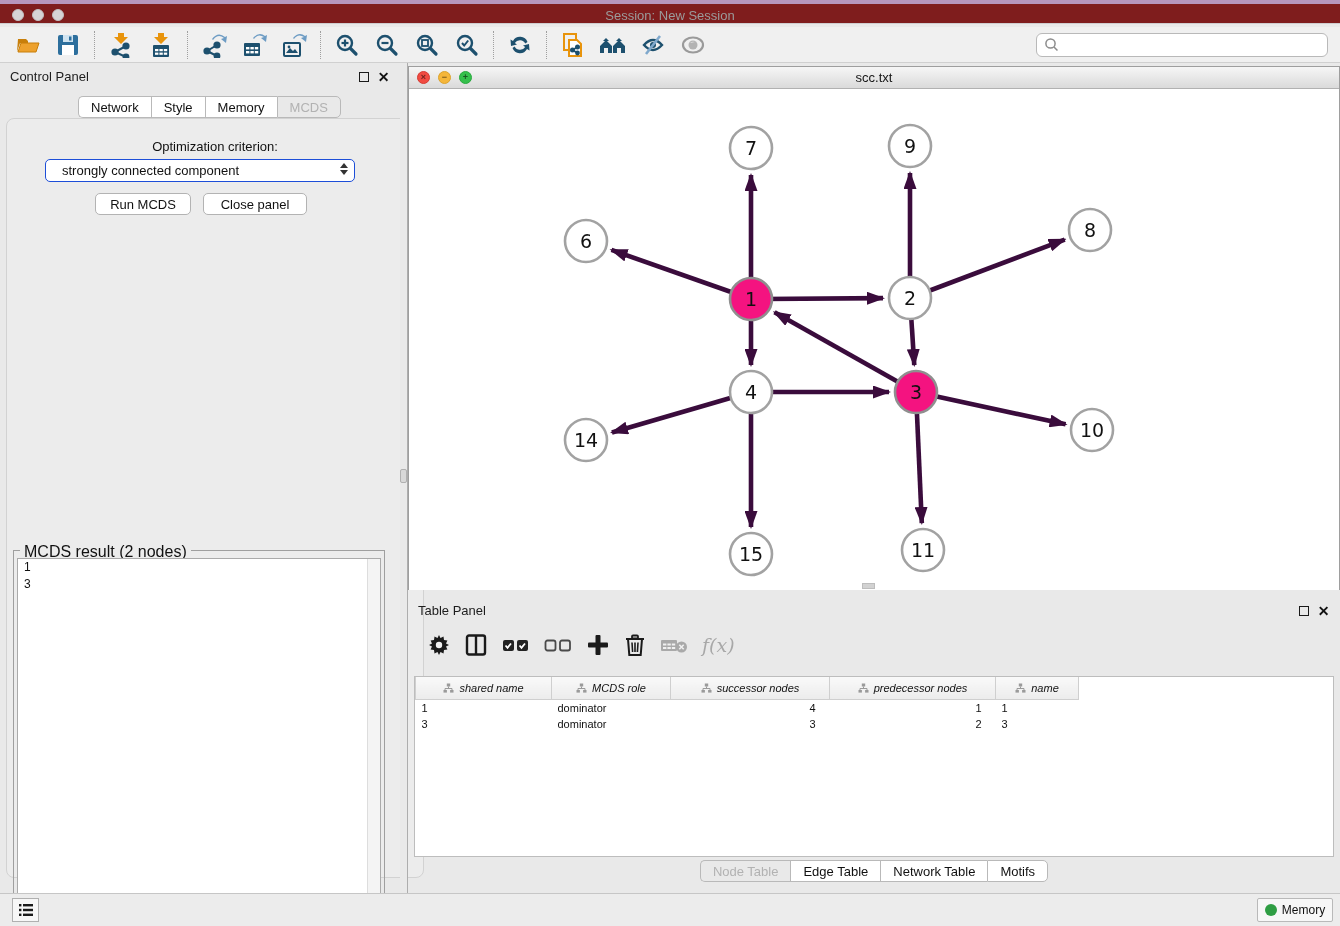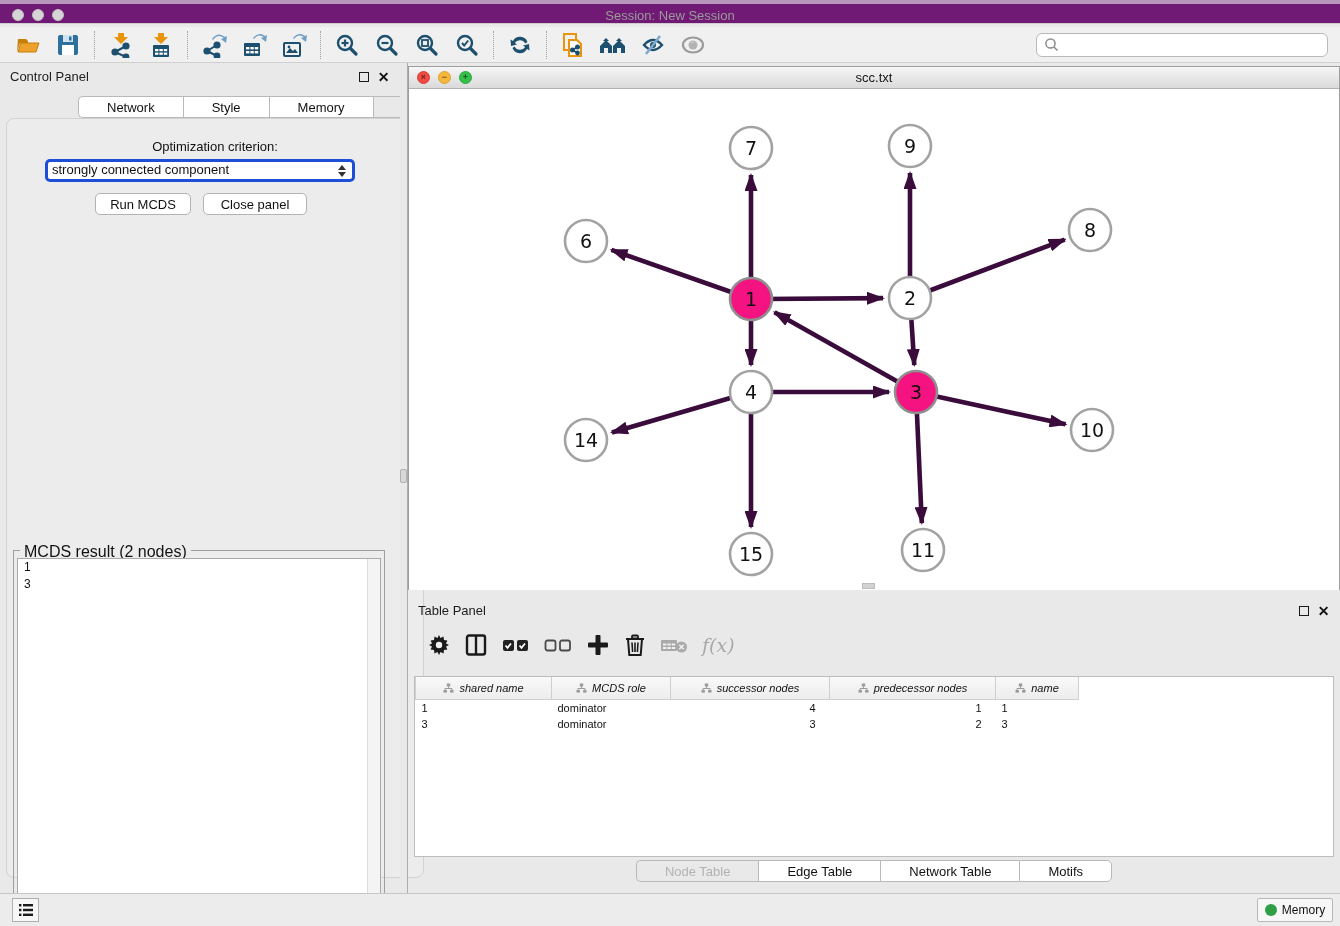--- a/index.html
+++ b/index.html
@@ -1,47 +1,47 @@
 <!DOCTYPE html>
 <html><head>
 <meta charset="utf-8">
 <style>
   * { margin:0; padding:0; box-sizing:border-box; }
   html,body { width:1340px; height:926px; font-family:"Liberation Sans",sans-serif; background:#e9e9e9; overflow:hidden; position:relative; }
 
   
   .accent-strip { position:absolute; left:0; top:0; width:1340px; height:4px; background:#b796bc; }
-  .titlebar { position:absolute; left:0; top:4px; width:1340px; height:20px; background:#701a75; border-bottom:1px solid #cfcdcf; }
+  .titlebar { position:absolute; left:0; top:4px; width:1340px; height:20px; background:#7f1d1d; border-bottom:1px solid #cfcdcf; }
   .traffic { position:absolute; left:12px; top:5px; display:flex; gap:8px; }
   .traffic .dot { width:12px; height:12px; border-radius:50%; background:#d6d4d6; border:1px solid #c2c0c2; }
   .win-title { position:absolute; left:0; right:0; top:4px; text-align:center; font-size:13px; color:#9b9b9b; }
 
   .toolbar { position:absolute; left:0; top:27px; width:1340px; height:36px; background:#f0f0f0; border-bottom:1px solid #d0d0d0; display:flex; align-items:center; padding-left:8px; }
   .tbtn { width:30px; height:30px; display:flex; align-items:center; justify-content:center; margin:0 5px; }
   .tsep { width:1px; height:28px; border-left:1px dotted #9f9f9f; margin:0 6px; }
   .search-wrap { position:absolute; right:12px; top:6px; width:292px; height:24px; background:#fff; border:1px solid #b9b9b9; border-radius:6px; display:flex; align-items:center; padding-left:6px; }
   .search-wrap input { border:none; outline:none; flex:1; height:20px; font-size:12px; background:transparent; }
 
   
   .control-panel { position:absolute; left:0; top:63px; width:400px; height:830px; }
   .panel-head { position:absolute; left:0; top:0; width:100%; height:26px; }
   .panel-head .ptitle { position:absolute; left:10px; top:6px; font-size:13px; color:#1d1d1d; }
   .winbtn { position:absolute; top:7px; width:13px; height:13px; display:flex; align-items:center; justify-content:center; }
   .sq-icon { width:10px; height:10px; border:1.6px solid #1a1a1a; background:transparent; display:inline-block; }
   .x-icon { font-size:14px; font-weight:bold; color:#111; line-height:10px; }
 
   .seg-tabs { position:absolute; display:flex; height:22px; }
-  .seg { background:#fff; border:1px solid #b9b9b9; border-right:none; font-size:13px; color:#111; display:flex; align-items:center; justify-content:center; padding:0 28px; }
+  .seg { background:#fff; border:1px solid #b9b9b9; border-right:none; font-size:13px; color:#111; display:flex; align-items:center; justify-content:center; padding:0 12px; }
   .seg:first-child { border-radius:5px 0 0 5px; }
   .seg:last-child { border-radius:0 5px 5px 0; border-right:1px solid #b9b9b9;text-align:center; }
   .seg.sel { background:#e9e9e9; color:#b2b2b2; }
 
   .cp-body { position:absolute; left:6px; top:55px; width:418px; height:760px; background:#ececec; border:1px solid #d2d2d2; border-radius:8px; }
   .opt-label { position:absolute; left:0; width:100%; top:20px; text-align:center; font-size:13px; color:#111; }
-  .combo { position:absolute; left:38px; top:40px; width:310px; height:23px; background:#fff; border:3px solid #1d4ed8; border-radius:5px; font-size:13px; color:#111; display:flex; align-items:flex-start; padding-left:4px; }
+  .combo { position:absolute; left:38px; top:40px; width:310px; height:23px; background:#fff; border:1px solid #1d4ed8; border-radius:5px; font-size:13px; color:#111; display:flex; align-items:center; padding-left:16px; }
   .combo .stepper { position:absolute; right:6px; top:3px; display:flex; flex-direction:column; gap:2px; align-items:center; }
   .stepper .up { width:0; height:0; border-left:4px solid transparent; border-right:4px solid transparent; border-bottom:5px solid #333; }
   .stepper .dn { width:0; height:0; border-left:4px solid transparent; border-right:4px solid transparent; border-top:5px solid #333; }
   .btn { position:absolute; height:22px; background:#fff; border:1px solid #b3b3b3; border-radius:5px; font-size:13px; color:#111; display:flex; align-items:center; justify-content:center; }
 
   .result-group { position:absolute; left:6px; top:431px; width:372px; height:376px; border:1px solid #9f9f9f; }
   .result-legend { position:absolute; left:6px; top:-8px; background:#ececec; padding:0 4px; font-size:16px; color:#111; }
   .result-area { position:absolute; left:3px; top:7px; right:3px; bottom:3px; background:#fff; border:1px solid #aaa; }
   .result-item { font-size:12px; color:#111; padding:1px 0 1px 6px; line-height:15px; }
   .vscroll-track { position:absolute; right:0; top:0; bottom:0; width:13px; background:#f4f4f4; border-left:1px solid #ddd; }

